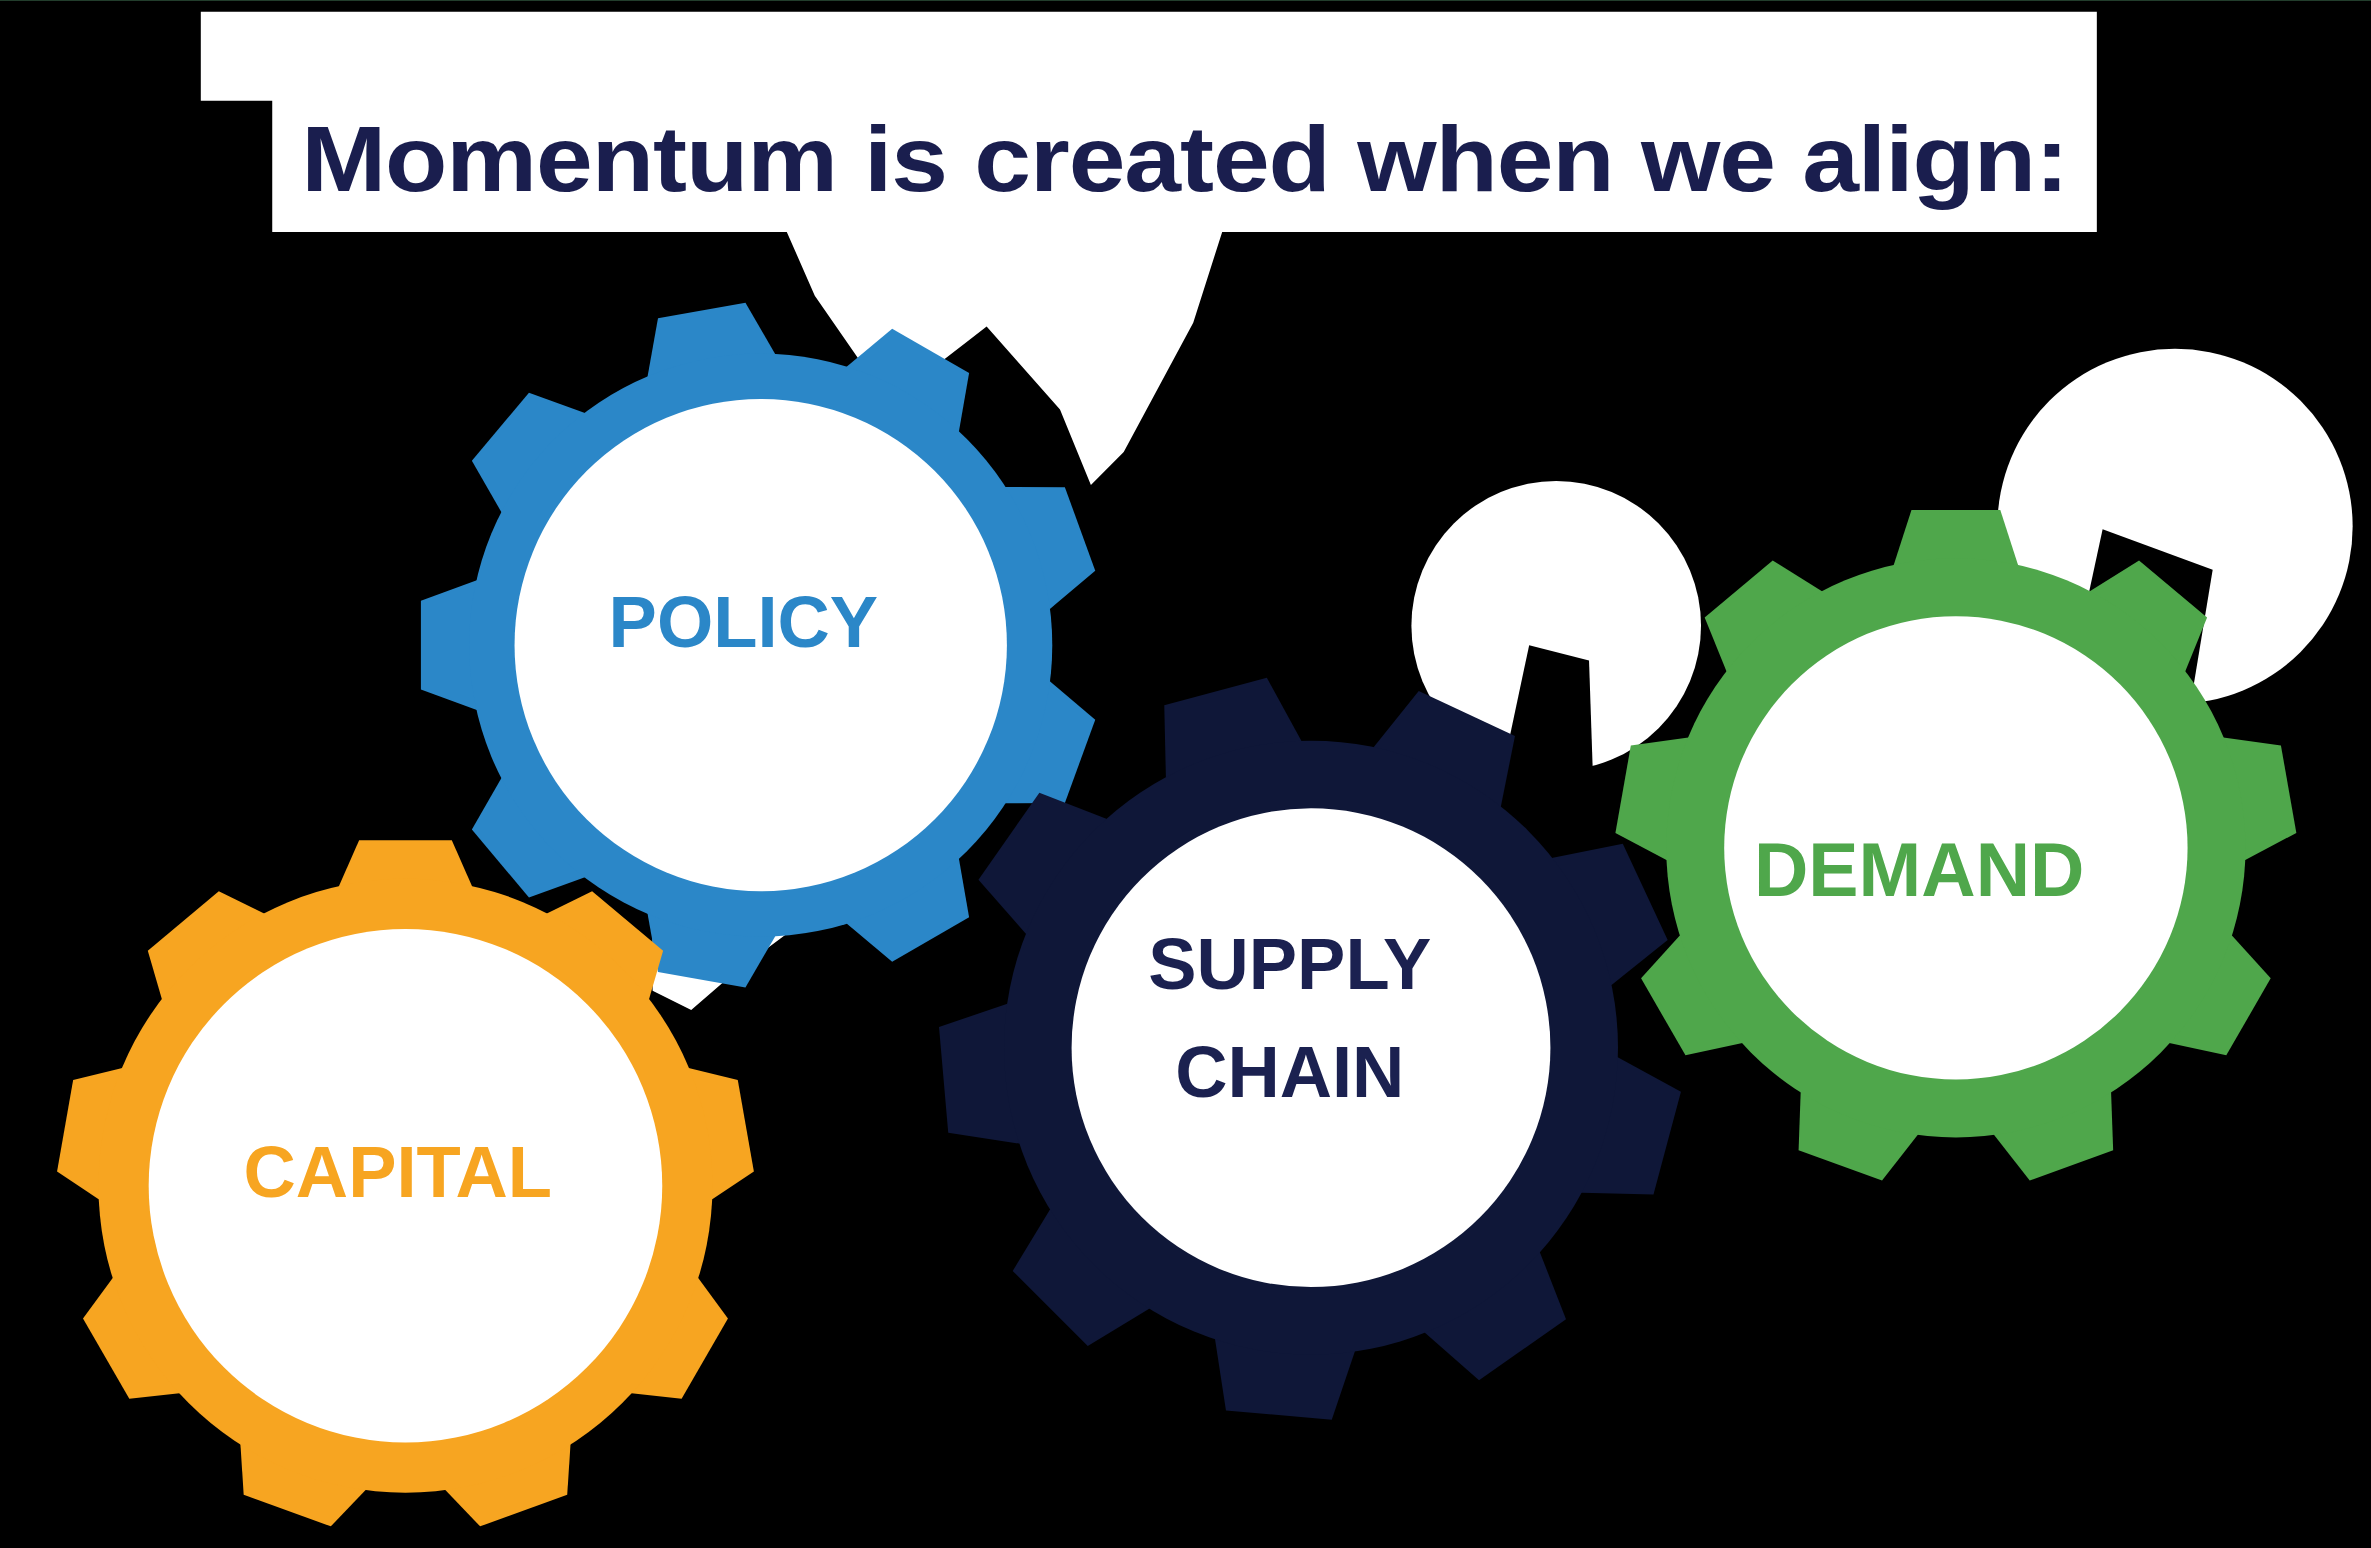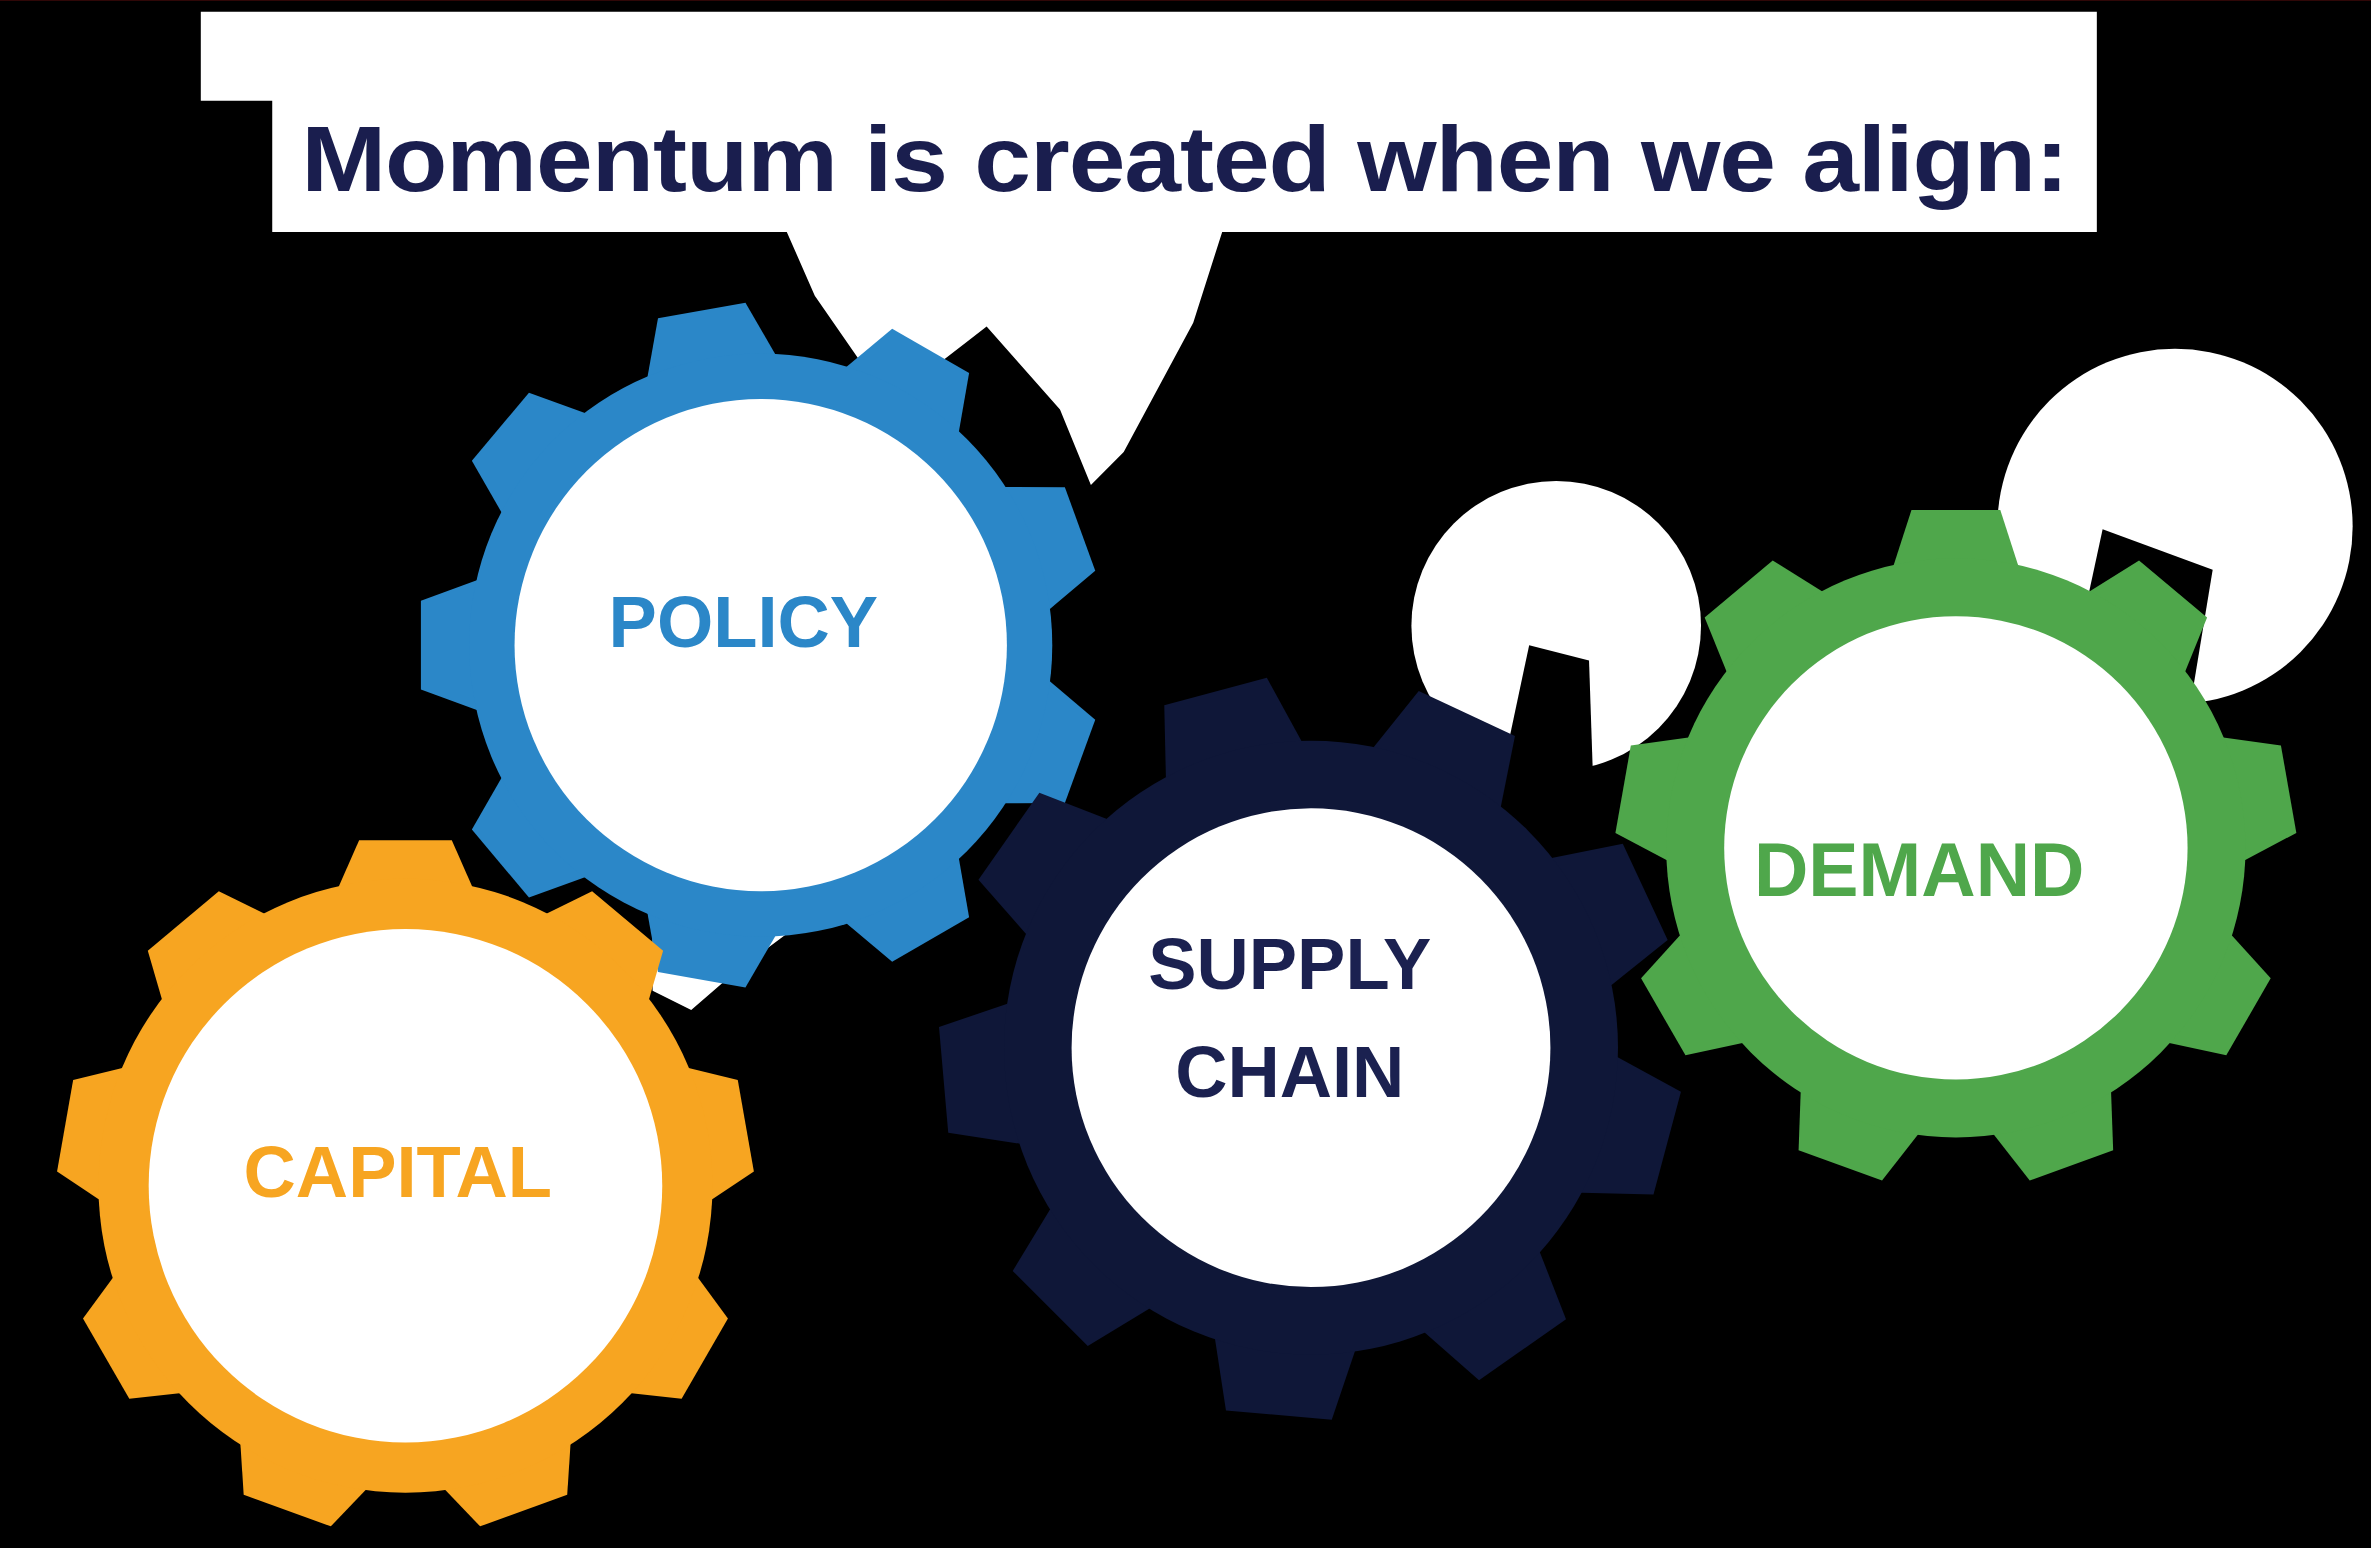--- a/index.html
+++ b/index.html
@@ -8,21 +8,21 @@
     background: #000;
     width: 2371px;
     height: 1549px;
     overflow: hidden;
     font-family: "Liberation Sans", sans-serif;
   }
   .stage {
     position: relative;
     width: 2371px;
     height: 1134px;
-    background: #b91c1c;
+    background: #86efac;
     text-align: center;
   }
   svg { display: block; }
   text { font-family: "Liberation Sans", "DejaVu Sans", sans-serif; }
   .title-text {
     font-weight: bold;
     letter-spacing: -1px;
   }
   .gear-label {
     font-weight: bold;

